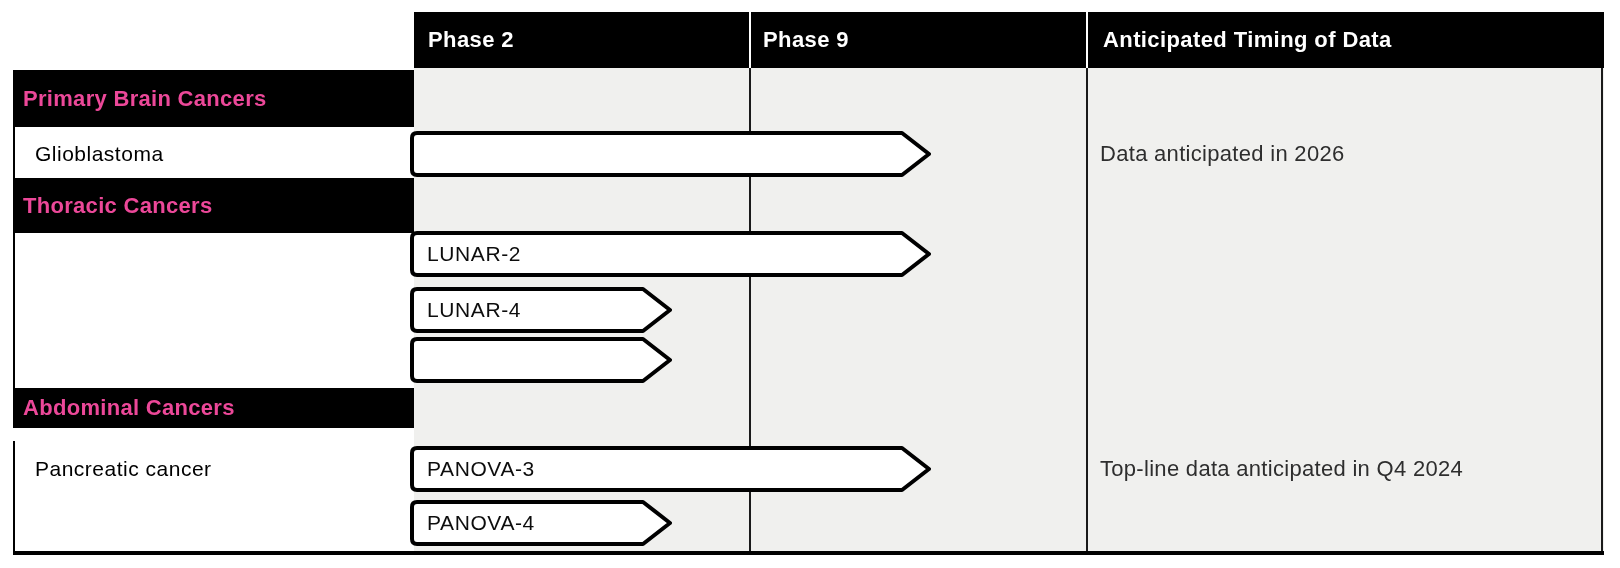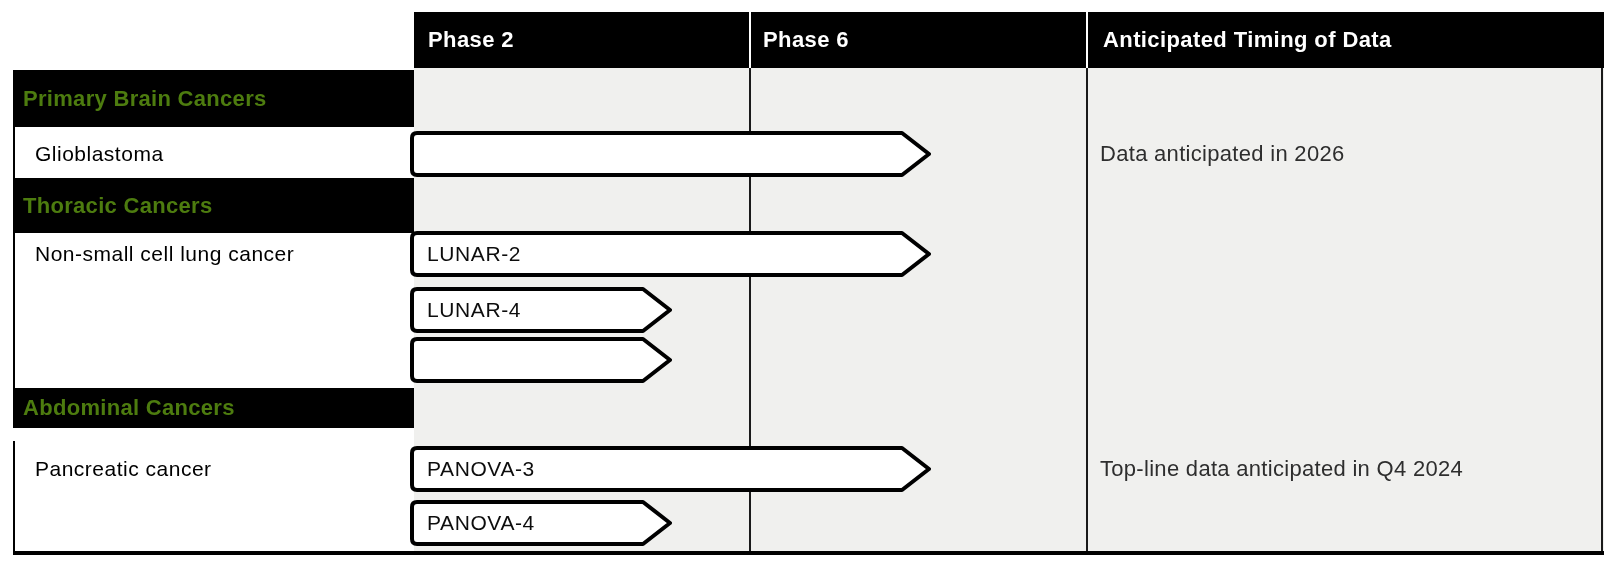--- a/index.html
+++ b/index.html
@@ -11,21 +11,21 @@
   .hdr-band{position:absolute;left:414px;top:12px;width:1190px;height:56px;background:#000;z-index:2;}
   .hdr-cell{position:absolute;top:12px;height:56px;display:flex;align-items:center;color:#fff;
     font-weight:bold;font-size:22px;letter-spacing:.4px;z-index:4;}
   .hdr-gap{position:absolute;top:12px;width:2px;height:56px;background:#fff;z-index:3;}
   
   .chart-bg{position:absolute;left:414px;top:68px;width:1190px;height:484px;background:#f0f0ee;z-index:0;}
   .v-div{position:absolute;top:68px;width:2px;height:484px;background:#1a1a1a;z-index:1;}
   .r-border{position:absolute;left:1601px;top:68px;width:2px;height:484px;background:#1a1a1a;z-index:1;}
   .b-border{position:absolute;left:13px;top:551px;width:1591px;height:4px;background:#000;z-index:5;}
   
-  .cat-band{position:absolute;left:13px;width:401px;background:#000;color:#4d7c0f;display:flex;
+  .cat-band{position:absolute;left:13px;width:401px;background:#000;color:#ec4899;display:flex;
     align-items:center;padding-left:10px;box-sizing:border-box;font-weight:bold;font-size:22px;
     letter-spacing:.3px;z-index:2;}
   .ind-row{position:absolute;left:13px;width:401px;background:#fff;border-left:2px solid #000;
     box-sizing:border-box;z-index:1;}
   .ind-label{position:absolute;left:35px;height:46px;display:flex;align-items:center;
     font-size:21px;color:#000000;letter-spacing:.5px;z-index:2;}
   
   .arrow{position:absolute;left:410px;height:46px;z-index:3;}
   .arrow svg{position:absolute;left:0;top:0;}
   .arrow .t-label{position:absolute;left:17px;top:0;height:46px;display:flex;align-items:center;
@@ -46,41 +46,38 @@
   <div class="v-div" style="left:1086px;"></div>
   <div class="r-border"></div>
 
   <div class="hdr-band"></div>
   <div class="hdr-gap" style="left:749px;"></div>
   <div class="hdr-gap" style="left:1086px;"></div>
   <div class="hdr-cell" style="left:428px;">
     <span>Phase 2</span>
   </div>
   <div class="hdr-cell" style="left:763px;">
-    <span>Phase 6</span>
+    <span>Phase 9</span>
   </div>
   <div class="hdr-cell" style="left:1103px;">
     <span>Anticipated Timing of Data</span>
   </div>
 
   <div class="cat-band" style="top:70px;height:57px;">
     <span>Primary Brain Cancers</span>
   </div>
   <div class="ind-row" style="top:127px;height:51px;"></div>
   <div class="ind-label" style="top:131px;">
     <span>Glioblastoma</span>
   </div>
 
   <div class="cat-band" style="top:178px;height:55px;">
     <span>Thoracic Cancers</span>
   </div>
   <div class="ind-row" style="top:233px;height:155px;"></div>
-  <div class="ind-label" style="top:231px;">
-    <span>Non-small cell lung cancer</span>
-  </div>
 
   <div class="cat-band" style="top:388px;height:40px;">
     <span>Abdominal Cancers</span>
   </div>
   <div class="ind-row" style="top:441px;height:110px;"></div>
   <div class="ind-label" style="top:446px;">
     <span>Pancreatic cancer</span>
   </div>
 
   <div class="arrow arrow-long" style="top:131px;">

